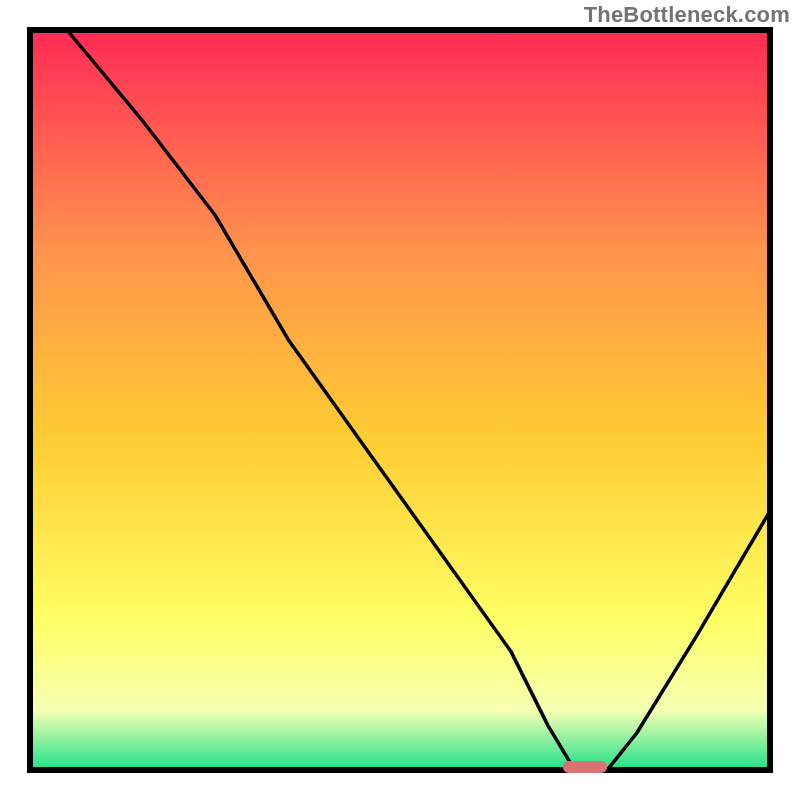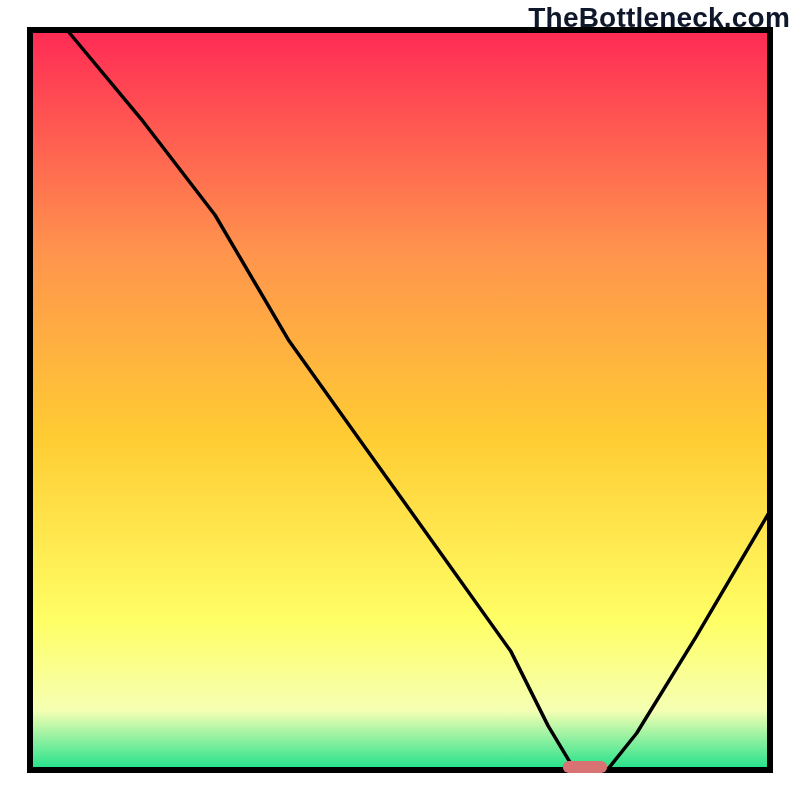--- a/index.html
+++ b/index.html
@@ -12,23 +12,23 @@
   }
   .frame {
     position: relative;
     width: 800px;
     height: 800px;
   }
   .watermark {
     position: absolute;
     top: 2px;
     right: 10px;
-    font-size: 28px;
+    font-size: 22px;
     font-weight: bold;
-    color: #0f172a;
+    color: #737373;
     letter-spacing: 0.2px;
     z-index: 10;
     margin-left: 41px;
   }
   svg.plot {
     position: absolute;
     left: 0;
     top: 0;
   }
 </style>

